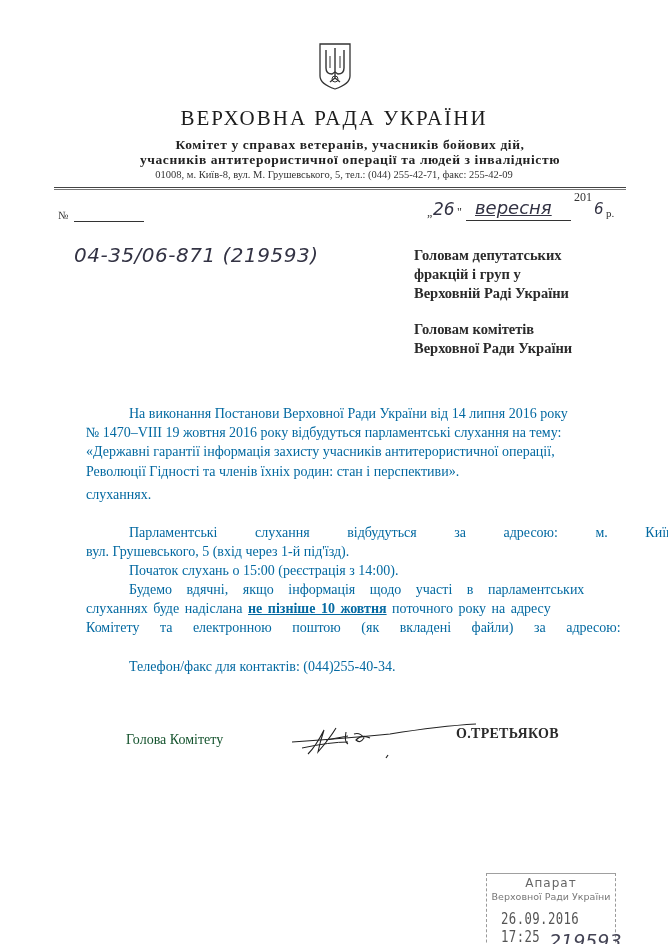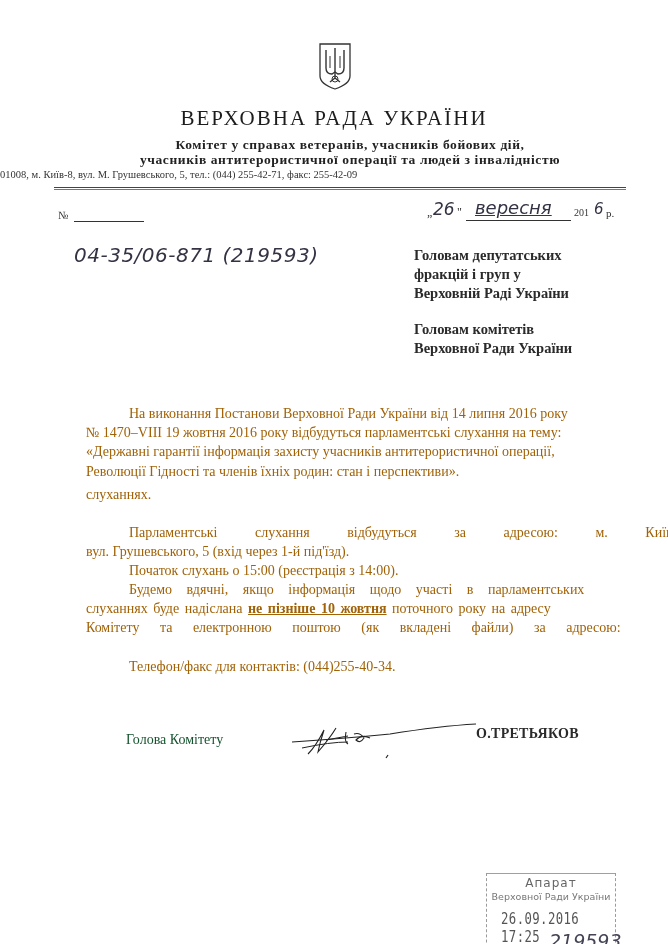--- a/index.html
+++ b/index.html
@@ -6,54 +6,54 @@
   html, body { width:668px; height:944px; background:#ffffff; overflow:hidden; }
   body { position:relative; font-family:"Liberation Serif", "DejaVu Serif", serif; color:#222; }
   .abs { position:absolute; }
 
   
   .emblem { left:318px; top:42px; width:34px; height:48px; }
   .org-name { left:0; width:668px; top:106px; text-align:center; font-size:21px; letter-spacing:2px; color:#1c1c1c; }
   .committee { left:16px; width:668px; text-align:center; font-weight:bold; font-size:13.5px; letter-spacing:0.6px; color:#222; }
   .committee.l1 { top:137px; }
   .committee.l2 { top:152px; }
-  .address { left:0; width:668px; top:169px; text-align:left; font-size:10.5px; color:#333; }
+  .address { left:0; width:668px; top:169px; text-align:center; font-size:10.5px; color:#333; }
   .rule1 { left:54px; top:187px; width:572px; height:1px; background:#444; }
   .rule2 { left:54px; top:189px; width:572px; height:1px; background:#777; }
 
   
   .ref-no-label { left:58px; top:209px; font-size:11px; color:#333; }
   .hand { font-family:"DejaVu Sans", sans-serif; font-style:italic; color:#334; font-weight:200; }
   .ref-number { left:74px; top:199px; font-size:20px; letter-spacing:0.5px;margin-top:44px; }
   .ref-underline { left:74px; top:221px; width:70px; height:1px; background:#333; }
 
   .date-open { left:427px; top:205px; font-size:12px; color:#333; }
   .date-day { left:433px; top:199px; font-size:17px; }
   .date-close { left:457px; top:205px; font-size:12px; color:#333; }
   .date-month { left:475px; top:197px; font-size:18px; text-decoration:underline; }
   .date-line { left:466px; top:220px; width:105px; height:1px; background:#333; }
-  .date-year { left:574px; top:207px; font-size:10px; color:#333; }
+  .date-year { left:574px; top:190px; font-size:12px; color:#333; }
   .date-year-digit { left:594px; top:200px; font-size:15px; }
   .date-r { left:606px; top:207px; font-size:11px; color:#333; }
 
   
   .addressee { left:414px; font-weight:bold; font-size:14.5px; line-height:19px; color:#2a2a2a; }
   .addressee.g1 { top:246px; }
   .addressee.g2 { top:320px; }
-  .para { position:absolute; left:86px; width:550px; font-size:14px; line-height:19.2px; color:#a16207; text-align:justify; text-align-last:left; }
+  .para { position:absolute; left:86px; width:550px; font-size:14px; line-height:19.2px; color:#0369a1; text-align:justify; text-align-last:left; }
   .p1 { top:404px; }
   .p2 { top:485px; }
   .p3 { top:541px; }
   .line { display:block; white-space:nowrap; }
   .line.ind { padding-left:43px; }
   .bold-u { font-weight:bold; text-decoration:underline; }
 
   
   .sig-title { left:126px; top:732px; font-weight:normal; font-size:14px; color:#14532d; }
-  .sig-name { left:476px; top:726px; font-weight:bold; font-size:14px; letter-spacing:0.3px; color:#2b2b2b; }
+  .sig-name { left:456px; top:726px; font-weight:bold; font-size:14px; letter-spacing:0.3px; color:#2b2b2b; }
   .signature { left:290px; top:712px; width:190px; height:55px; }
 
   
   .stamp { left:486px; top:873px; width:130px; height:90px; border:1px dashed #9a9a9a; border-top:1.5px solid #a0a0a0; border-bottom:1px dotted #aaa; }
   .stamp-t1 { left:0; width:100%; top:2px; text-align:center; font-family:"DejaVu Sans", sans-serif; font-size:12px; color:#666; letter-spacing:1px; }
   .stamp-t2 { left:0; width:100%; top:17px; text-align:center; font-family:"DejaVu Sans", sans-serif; font-size:9.5px; color:#777; }
   .stamp-date { left:14px; top:36px; font-family:"DejaVu Sans Mono", monospace; font-size:15px; color:#555; letter-spacing:0.5px; transform:scaleX(0.82); transform-origin:left; }
   .stamp-vx { left:2px; top:70px; font-family:"DejaVu Sans", sans-serif; font-size:10px; color:#555; }
   .stamp-dots { left:32px; top:80px; width:92px; border-bottom:1px dotted #777; }
   .stamp-num { left:62px; top:56px; font-size:19px; color:#445; }

